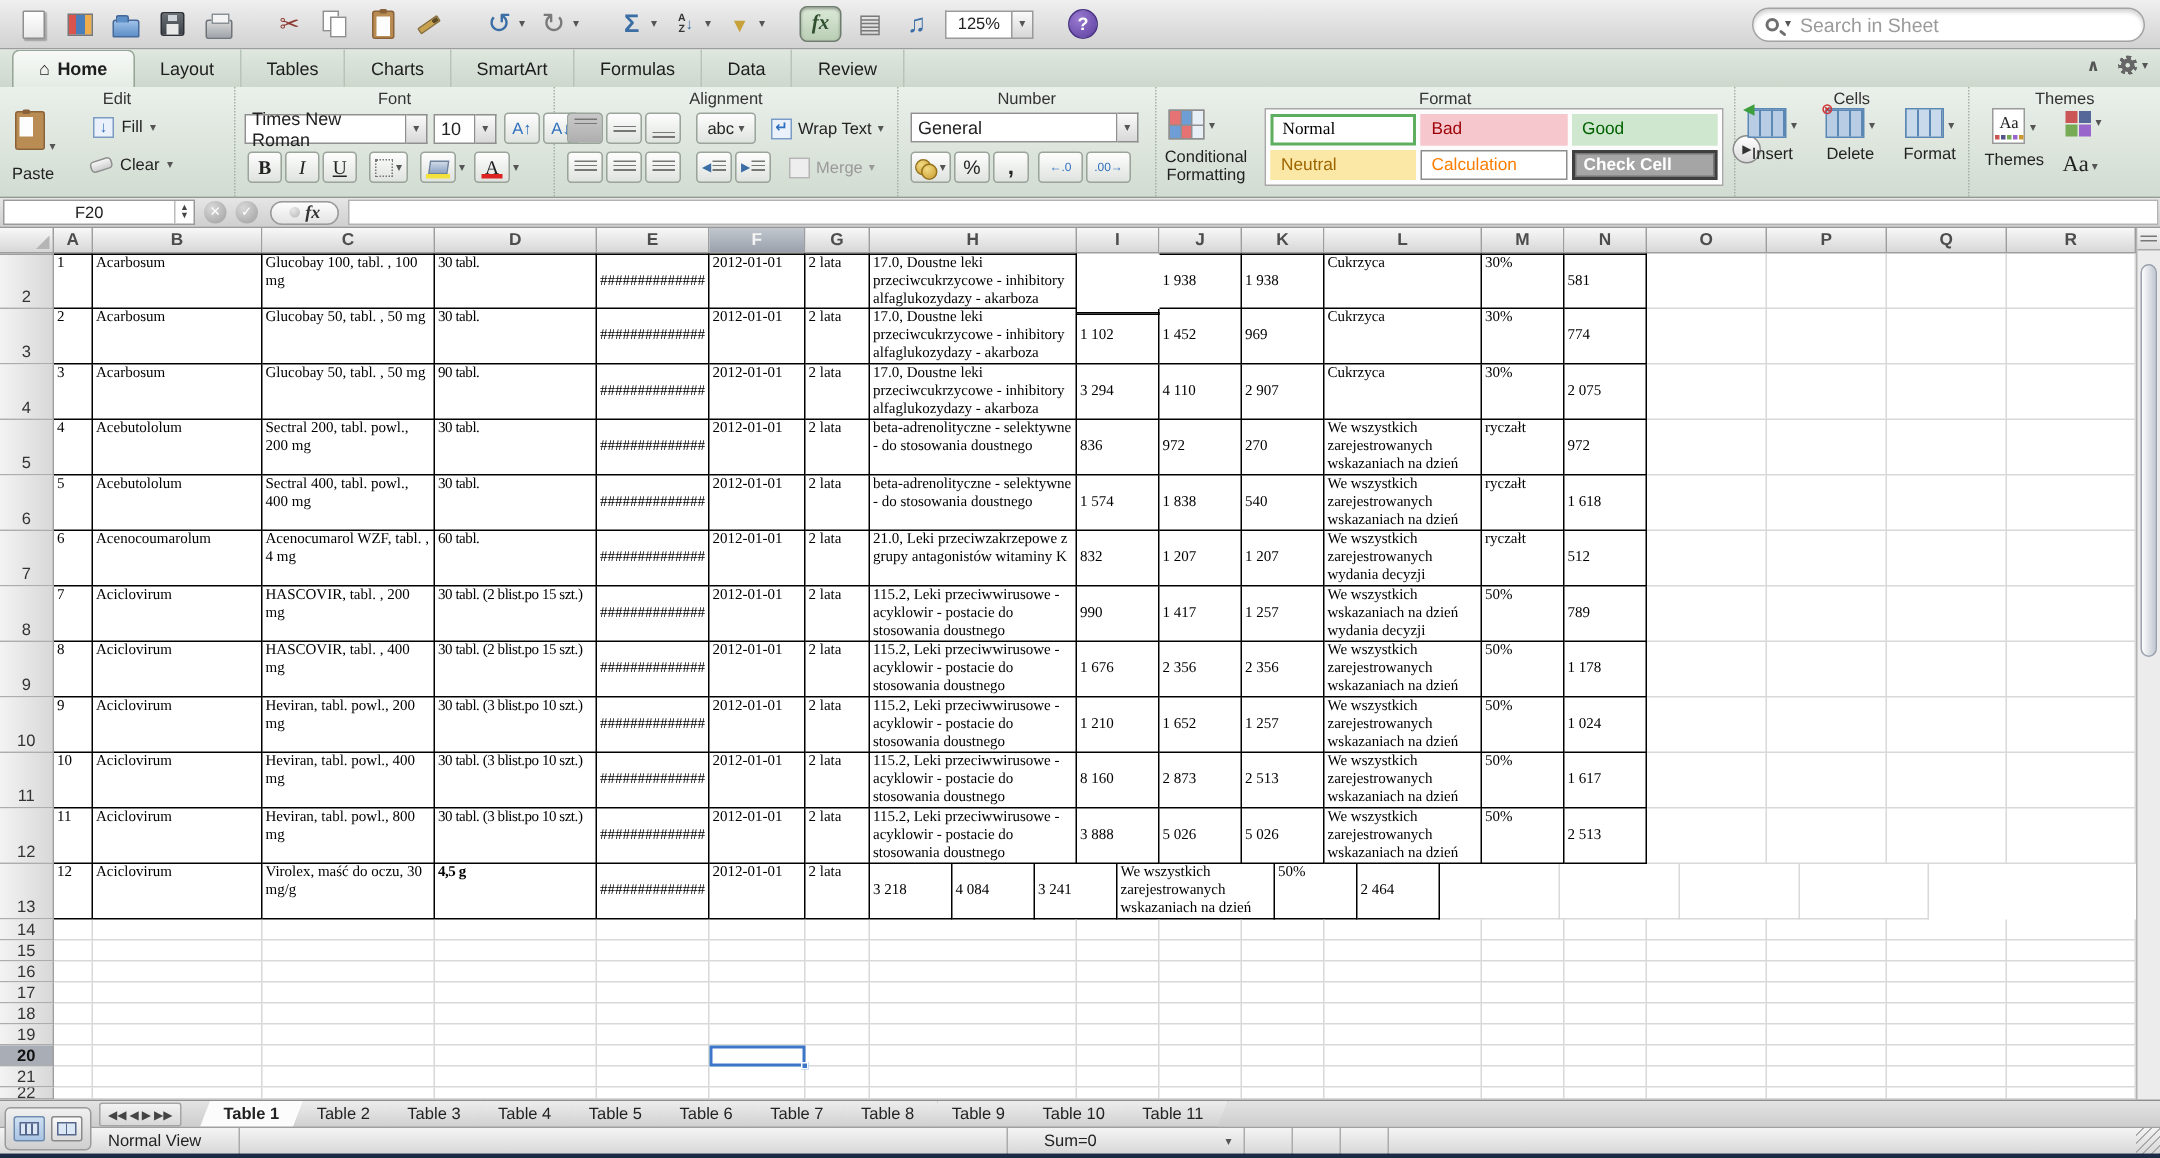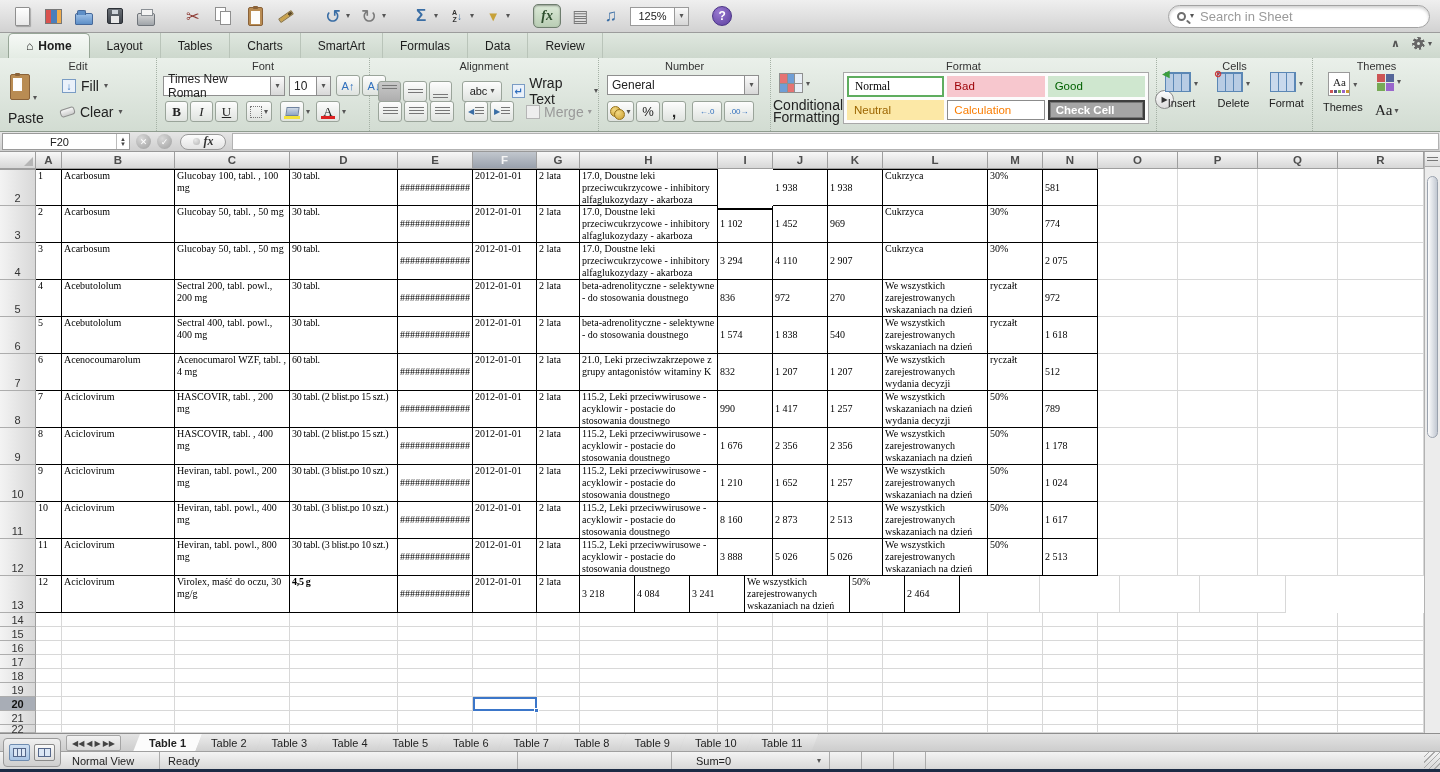--- a/index.html
+++ b/index.html
@@ -63,21 +63,21 @@
   
   #ribbon{top:58px;height:74px;background:linear-gradient(#eaf0ea,#d2dcd2);border-bottom:1px solid #8f9c8f}
   .group{position:absolute;top:0;bottom:0;border-right:1px dotted #a5b1a5}
   .glabel{position:absolute;top:2px;left:0;right:0;text-align:center;font-size:11px;color:#333}
   .rbtn{display:flex;align-items:center;justify-content:center;border:1px solid #9aa49a;background:linear-gradient(#fdfdfd,#dfe3df);border-radius:3px}
   .li{width:15px;height:9px;background:repeating-linear-gradient(#777 0 1px,transparent 1px 3px)}
   .selectbox{height:20px;background:#fff;border:1px solid #8f8f8f;display:flex;align-items:center;padding:0 4px;font-size:12px}
   .ddbtn{width:14px;height:20px;border:1px solid #8f8f8f;border-left:none;background:linear-gradient(#fafafa,#d8d8d8);display:flex;align-items:center;justify-content:center}
   .row1{position:absolute;top:17px;display:flex;align-items:center}
   .row2{position:absolute;top:43px;display:flex;align-items:center}
-  .iclabel{font-size:14px;color:#222}
+  .iclabel{font-size:11px;color:#222}
   .grayed{color:#9a9a9a}
   .ic-fill{width:14px;height:14px;border:1px solid #7a9cc4;background:#eaf1fa;display:flex;align-items:center;justify-content:center;color:#2f6fbd;font-weight:bold;font-size:10px}
   .ic-eraser{width:15px;height:8px;background:linear-gradient(#f5f5f5,#cfcfcf);border:1px solid #8f8f8f;border-radius:3px;transform:rotate(-18deg)}
   .fontbtn{width:23px;height:21px;font-family:"Liberation Serif",serif;font-size:13px}
   .ic-borders{width:12px;height:12px;border:1px dotted #777}
   .ic-bucket{width:13px;height:9px;background:linear-gradient(#cfd9e6,#8fa6c4);border:1px solid #6f83a0;transform:skewX(-8deg)}
   .colorbar{position:absolute;left:3px;bottom:2px;width:16px;height:3px}
   .abtn{width:24px;height:21px;position:relative}
   .ic-coins{width:14px;height:12px;position:relative}
   .ic-coins:before,.ic-coins:after{content:"";position:absolute;width:9px;height:9px;border-radius:50%;background:radial-gradient(circle at 35% 30%,#f3d982,#c99d2e);border:1px solid #96731d}
@@ -1029,21 +1029,20 @@
 <div class="band" id="status">
   <div id="viewbtns">
     <span class="vb active">
         <i></i>
       </span>
     <span class="vb pages">
         <i></i>
       </span>
   </div>
   <span class="seg" style="left:64px;width:96px">Normal View</span>
-  <span class="seg" style="left:160px;width:358px">Ready</span>
   <span class="seg" style="left:518px;width:154px"></span>
   <span class="seg" style="left:672px;width:158px;justify-content:space-between">
     <span style="padding-left:16px">Sum=0</span>
     <span class="cdn">▾</span>
   </span>
   <span class="seg" style="left:830px;width:32px"></span>
   <span class="seg" style="left:862px;width:32px"></span>
   <span class="seg" style="left:894px;width:32px"></span>
   <span class="seg" style="left:926px;width:496px;border-right:none"></span>
   <span class="grip"></span>

